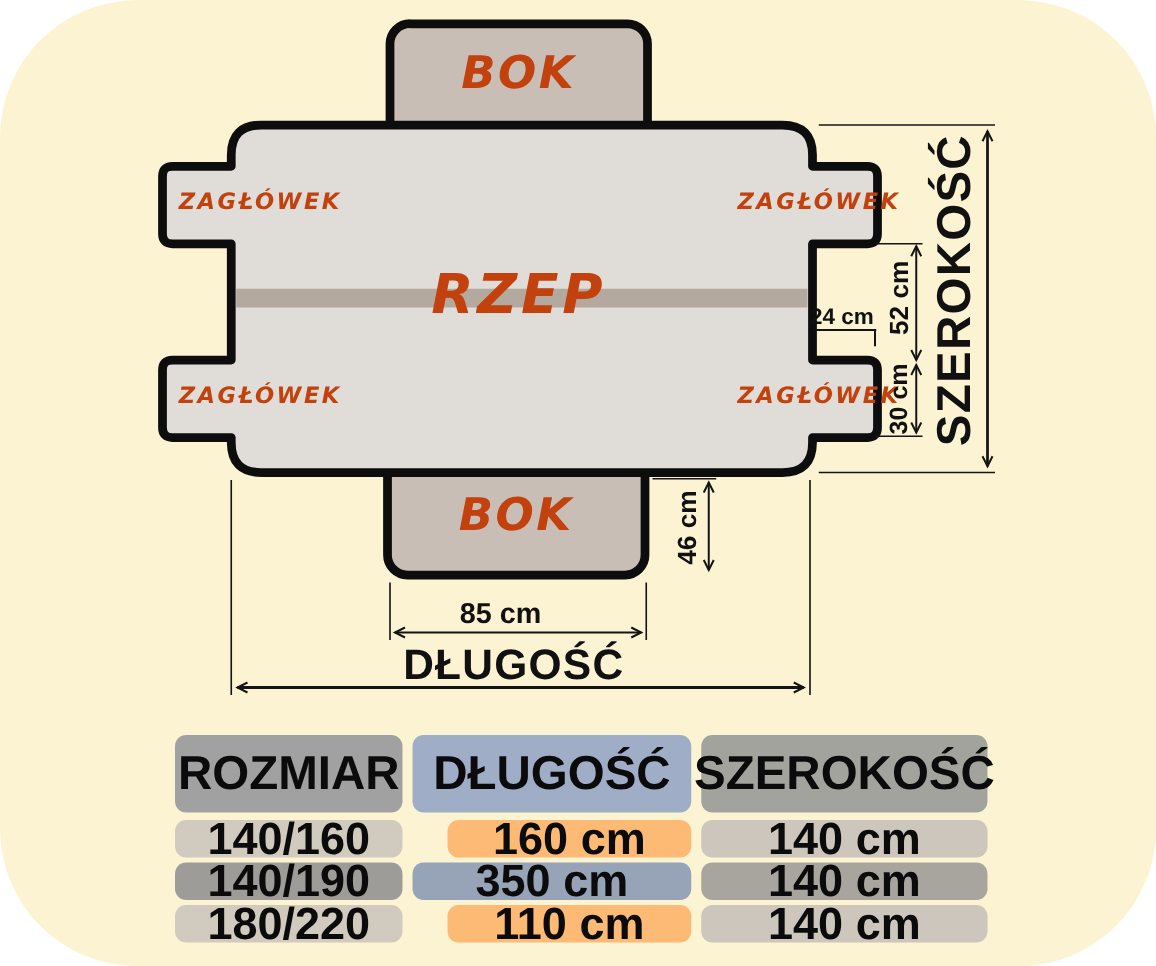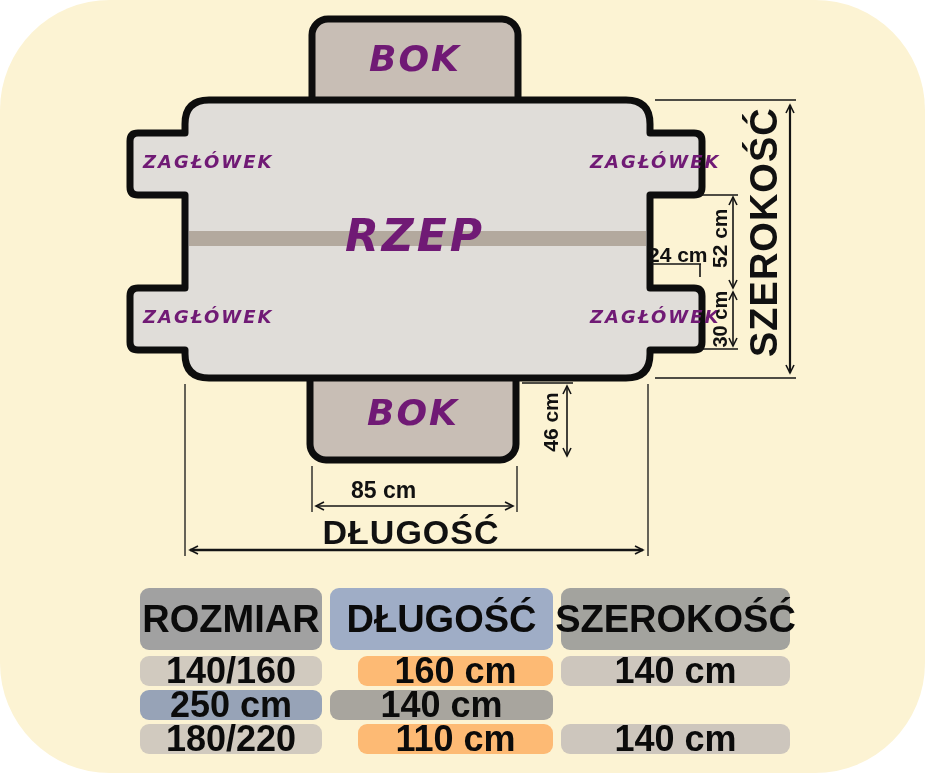--- a/index.html
+++ b/index.html
@@ -4,21 +4,21 @@
 <style>
   html,body{margin:0;padding:0;background:#ffffff;}
   .canvas{position:relative;width:925px;height:773px;background:#ffffff;overflow:hidden;
           font-family:"Liberation Sans",sans-serif;}
   .card-bg{position:absolute;inset:0;background:#fcf3d3;border-radius:110px;}
   .layer{position:absolute;left:0;top:0;width:925px;height:773px;}
   svg{display:block;}
 
   
   .hand{position:absolute;font-family:"DejaVu Sans",sans-serif;font-style:italic;
-        font-weight:600;color:#701a75;white-space:nowrap;}
+        font-weight:600;color:#c2410c;white-space:nowrap;}
   .lbl-bok{width:206px;text-align:center;font-size:36px;letter-spacing:2px;}
   .lbl-zag{font-size:18px;letter-spacing:2px;}
   .lbl-rzep{width:200px;text-align:center;font-size:44px;letter-spacing:3px;}
 
   
   .dim{position:absolute;font-weight:bold;color:#111;white-space:nowrap;}
   .rot{transform:rotate(-90deg);transform-origin:center center;}
   .axis{position:absolute;font-weight:bold;color:#111;text-align:center;white-space:nowrap;}
 
   
@@ -103,42 +103,43 @@
   <div class="hand lbl-bok" style="left:312px;top:38px;">BOK</div>
   <div class="hand lbl-bok" style="left:310px;top:392px;">BOK</div>
 
   <div class="hand lbl-zag" style="left:143px;top:151px;">ZAGŁÓWEK</div>
   <div class="hand lbl-zag" style="left:590px;top:151px;width:104px;text-align:right;">ZAGŁÓWEK</div>
   <div class="hand lbl-zag" style="left:143px;top:306px;">ZAGŁÓWEK</div>
   <div class="hand lbl-zag" style="left:590px;top:306px;width:104px;text-align:right;">ZAGŁÓWEK</div>
 
   <div class="hand lbl-rzep" style="left:315px;top:210px;">RZEP</div>
 
-  <div class="dim" style="left:648px;top:243px;width:50px;text-align:right;font-size:21px;">24 cm</div>
+  <div class="dim" style="left:648px;top:243px;width:50px;text-align:right;font-size:18px;">24 cm</div>
   <div class="dim rot" style="left:692px;top:228px;width:56px;text-align:center;font-size:21px;">52 cm</div>
   <div class="dim rot" style="left:692px;top:308px;width:56px;text-align:center;font-size:20px;">30 cm</div>
   <div class="dim rot" style="left:521px;top:410px;width:60px;text-align:center;font-size:21px;">46 cm</div>
-  <div class="dim" style="left:351px;top:477px;width:100px;text-align:left;font-size:23px;">85 cm</div>
+  <div class="dim" style="left:333px;top:477px;width:100px;text-align:right;font-size:23px;">85 cm</div>
 
   <div class="axis" style="left:291px;top:513px;width:240px;font-size:34px;letter-spacing:1px;">DŁUGOŚĆ</div>
   <div class="axis rot" style="left:643px;top:217px;width:240px;height:40px;font-size:38px;letter-spacing:1px;">SZEROKOŚĆ</div>
 
   <div class="size-table">
     <div class="t-row head">
       <div class="cell c0">ROZMIAR</div>
       <div class="cell c1">DŁUGOŚĆ</div>
       <div class="cell c2">SZEROKOŚĆ</div>
     </div>
     <div class="t-row data light">
       <div class="cell c0">140/160</div>
       <div class="cell c1">160 cm</div>
       <div class="cell c2">140 cm</div>
     </div>
     <div class="t-row data dark">
-      <div class="cell c1">250 cm</div>
+      <div class="cell c0">140/190</div>
+      <div class="cell c1">350 cm</div>
       <div class="cell c2">140 cm</div>
     </div>
     <div class="t-row data light">
       <div class="cell c0">180/220</div>
       <div class="cell c1">110 cm</div>
       <div class="cell c2">140 cm</div>
     </div>
   </div>
 </div>
 

